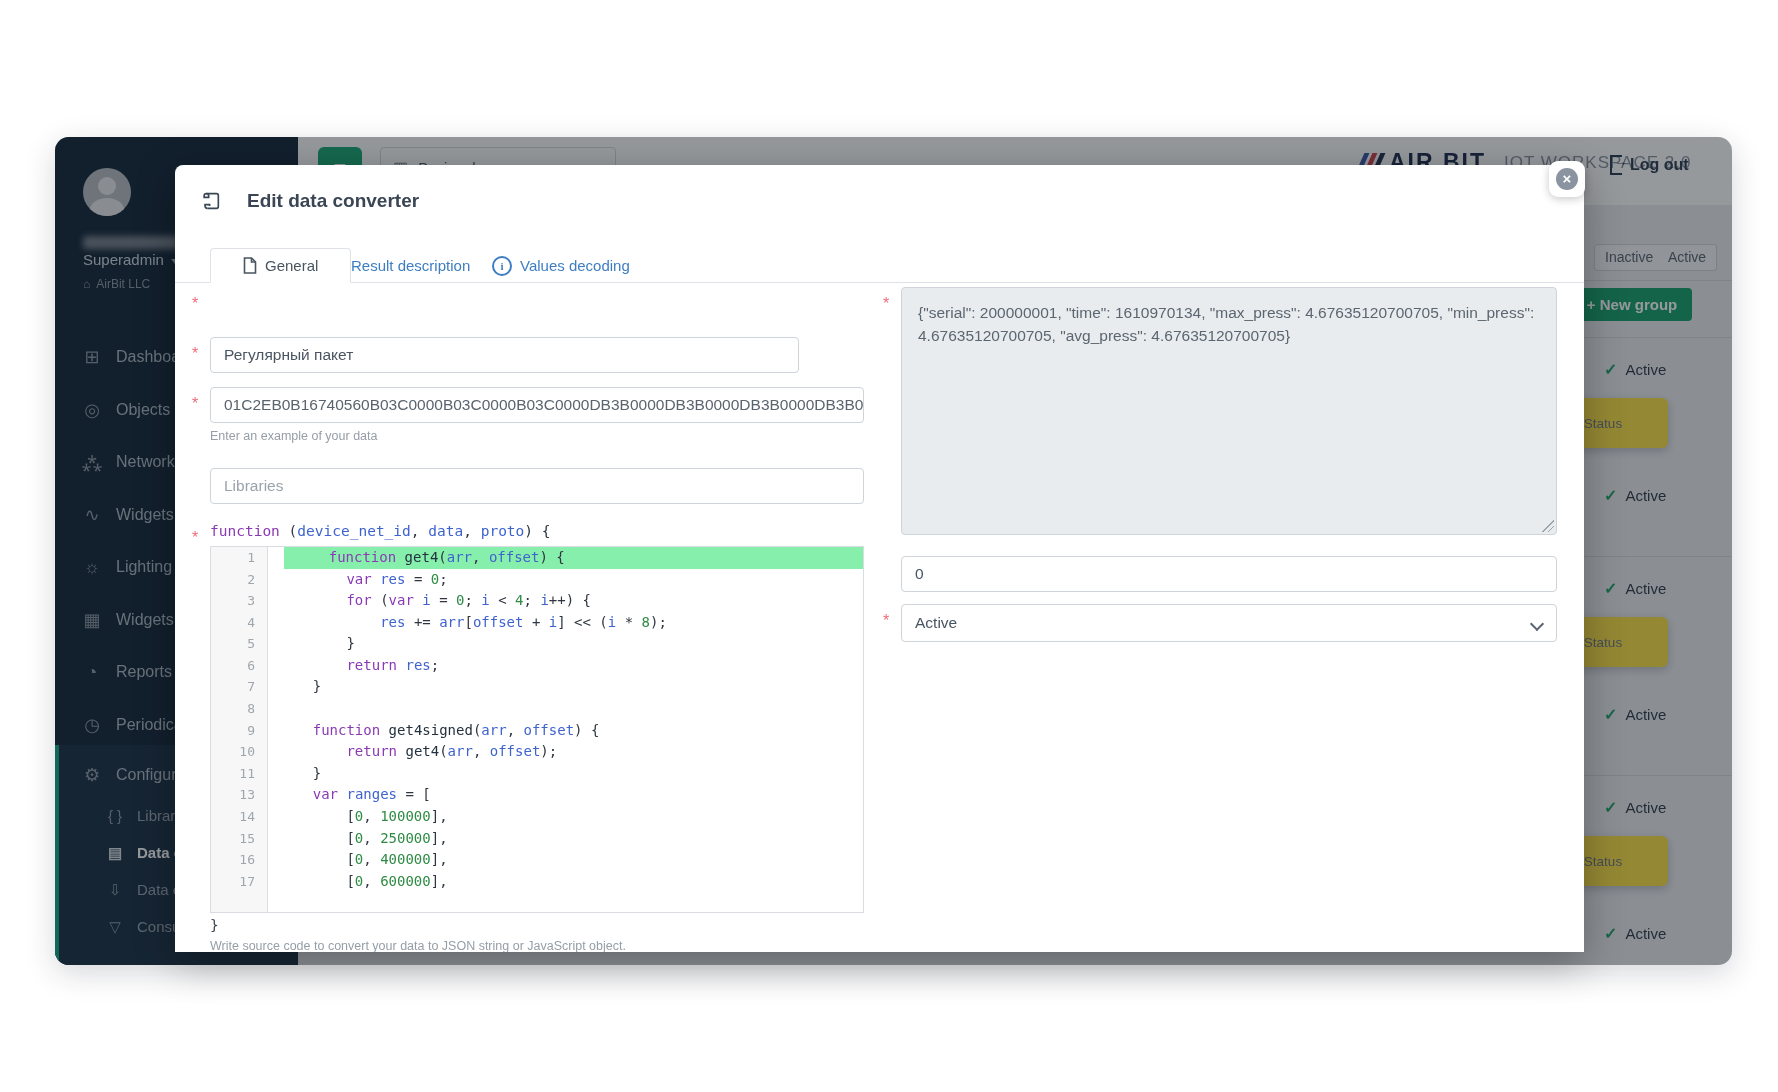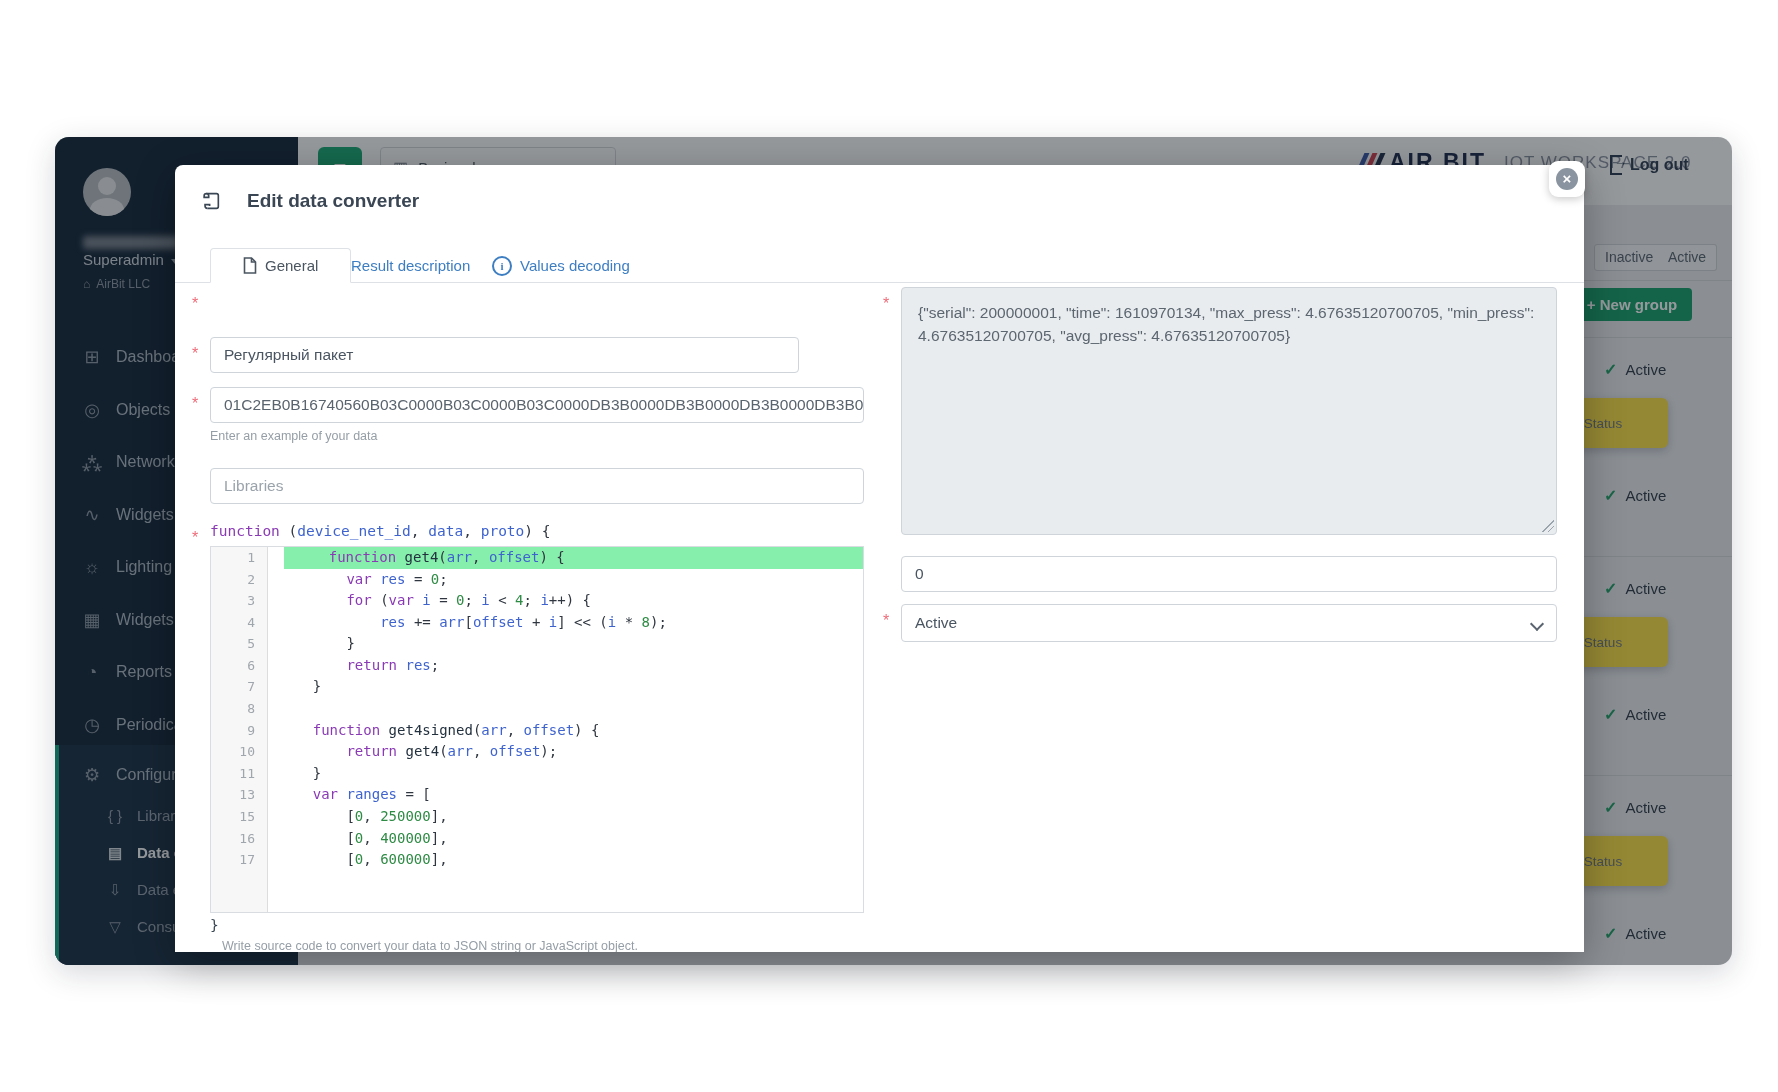--- a/index.html
+++ b/index.html
@@ -375,39 +375,43 @@
     <span class="ln">11</span>
     <span class="code"><span class="tk-p">    }</span></span>
   </div>
 
 
   <div class="code-line">
     <span class="ln">13</span>
     <span class="code"><span class="tk-p">    </span><span class="tk-k">var</span><span class="tk-p"> </span><span class="tk-v">ranges</span><span class="tk-p"> = [</span></span>
   </div>
 
+  <div class="code-line">
+    <span class="ln">14</span>
+    <span class="code"><span class="tk-p">        [</span><span class="tk-n">0</span><span class="tk-p">, </span><span class="tk-n">100000</span><span class="tk-p">],</span></span>
+  </div>
 
   <div class="code-line">
     <span class="ln">15</span>
     <span class="code"><span class="tk-p">        [</span><span class="tk-n">0</span><span class="tk-p">, </span><span class="tk-n">250000</span><span class="tk-p">],</span></span>
   </div>
 
   <div class="code-line">
     <span class="ln">16</span>
     <span class="code"><span class="tk-p">        [</span><span class="tk-n">0</span><span class="tk-p">, </span><span class="tk-n">400000</span><span class="tk-p">],</span></span>
   </div>
 
   <div class="code-line">
     <span class="ln">17</span>
     <span class="code"><span class="tk-p">        [</span><span class="tk-n">0</span><span class="tk-p">, </span><span class="tk-n">600000</span><span class="tk-p">],</span></span>
   </div>
 </div>
   </div>
   <div class="closing mono">}</div>
-  <div class="hint" style="left:47px;top:774px;">Write source code to convert your data to JSON string or JavaScript object.</div>
+  <div class="hint" style="left:35px;top:774px;">Write source code to convert your data to JSON string or JavaScript object.</div>
 
   <span class="req" style="left:708px;top:130px;">*</span>
   <div class="result-area">
     <span>{"serial": 200000001, "time": 1610970134, "max_press": 4.67635120700705, "min_press": 4.67635120700705, "avg_press": 4.67635120700705}</span>
     <span class="grip"></span>
   </div>
 
   <div class="fld" style="left:726px;top:391px;width:656px;height:36px;">
     <span>0</span>
   </div>

